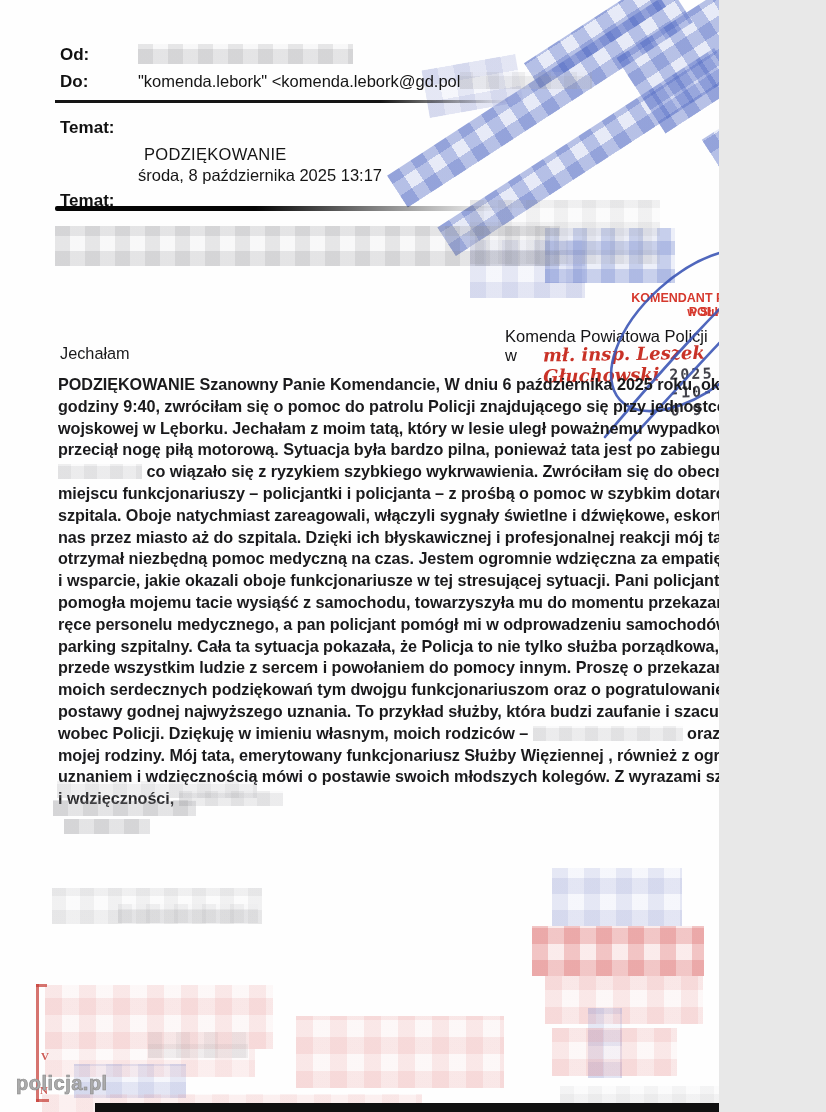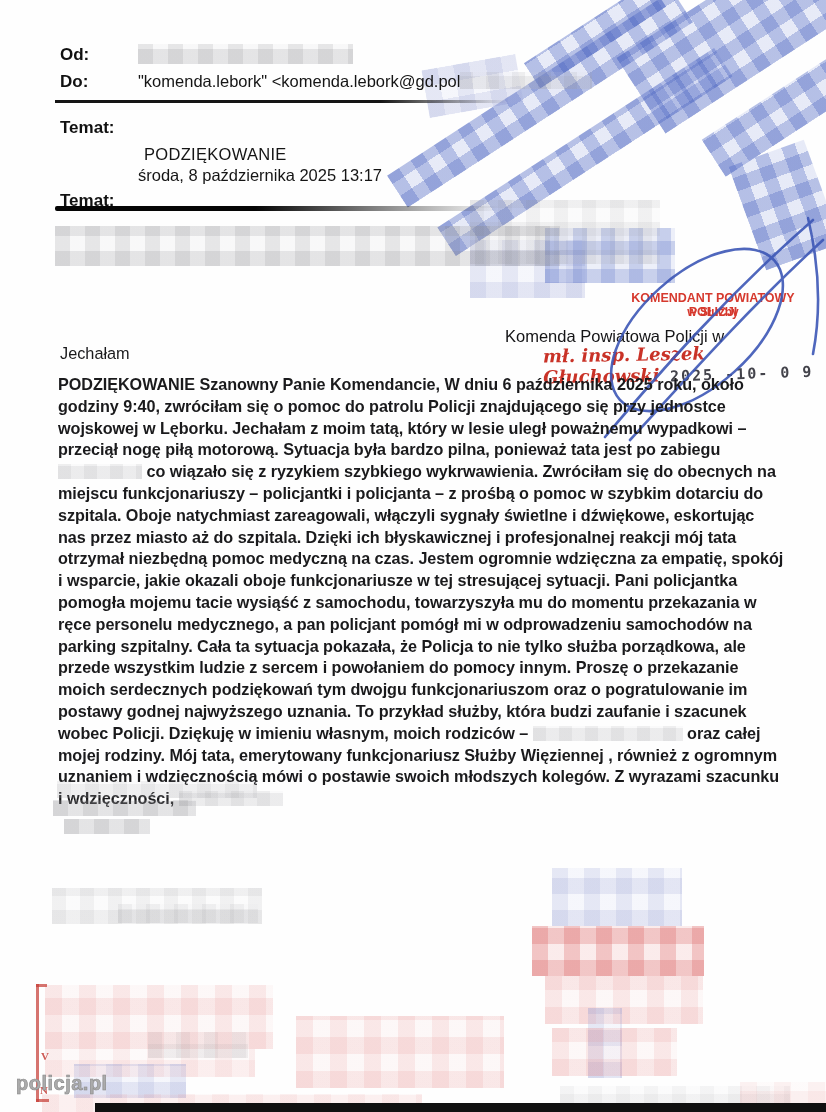--- a/index.html
+++ b/index.html
@@ -1,17 +1,17 @@
 <!DOCTYPE html>
 <html><head>
 <meta charset="utf-8">
 <style>
   html,body{margin:0;padding:0;background:#e8e8e8;}
   .page{
-    position:relative;width:826px;height:1112px;background:#fefefe;
+    position:relative;width:719px;height:1112px;background:#fefefe;
     font-family:"Liberation Sans",sans-serif;color:#1b1b1d;overflow:hidden;
   }
   .abs{position:absolute;}
   
   .mz{
     position:absolute;
     background-image:
       repeating-linear-gradient(0deg, var(--c1) 0 var(--s), transparent var(--s) calc(var(--s)*2)),
       repeating-linear-gradient(90deg, var(--c2) 0 var(--s), var(--c3) var(--s) calc(var(--s)*2));
   }

